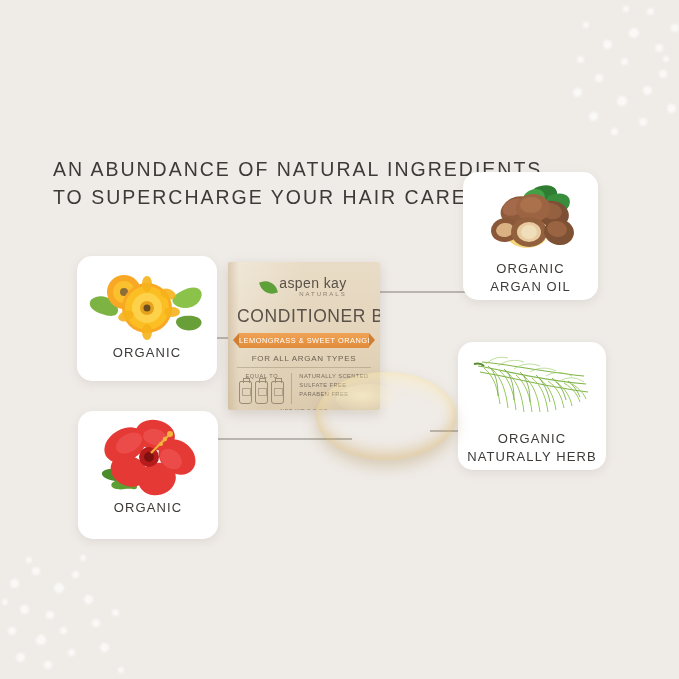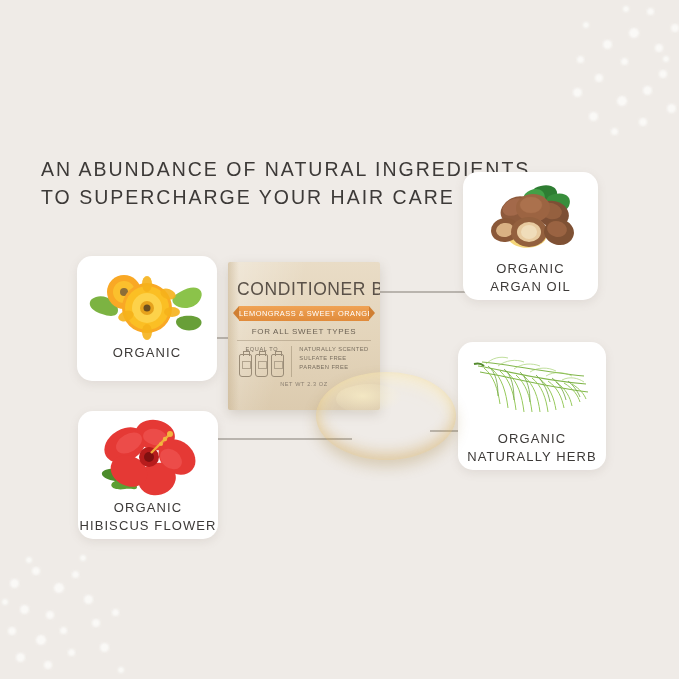--- a/index.html
+++ b/index.html
@@ -42,21 +42,21 @@
     left: 41px;
     top: 155px;
     width: 460px;
     color: #3d3a38;
     font-size: 19.5px;
     line-height: 28px;
     letter-spacing: 2.0px;
     font-weight: 400;
     white-space: nowrap;
   }
-  .headline div { display: block; }
+  .headline div { display: block; margin-left: 12px; }
 
   
   .connector {
     position: absolute;
     height: 2px;
     background: #b9b4ae;
     z-index: 2;
   }
   .conn-dot {
     position: absolute;
@@ -424,21 +424,20 @@
         <circle cx="64" cy="38" r="10" fill="#b71c1c"></circle>
         <circle cx="64" cy="38" r="5" fill="#7f1010"></circle>
         <path d="M66 34 L84 16" stroke="#f0a93b" stroke-width="2.4" fill="none"></path>
         <circle cx="85" cy="15" r="3" fill="#f2b63f"></circle>
         <circle cx="80" cy="20" r="2.2" fill="#f2b63f"></circle>
         <circle cx="76" cy="25" r="2" fill="#f2b63f"></circle>
       </svg>
     </div>
     <div class="cap">
       <span>ORGANIC</span>
-      <span class="l2">HIBISCUS FLOWER</span>
     </div>
   </div>
 
   <div class="card" id="card-horsetail">
     <div class="art">
       <svg width="136" height="78" viewBox="0 0 136 78">
         <g stroke="#7cb342" stroke-width="1.1" fill="none" opacity=".95">
           <path d="M14 16 C40 20 72 30 122 34"></path>
           <path d="M16 22 C42 26 76 36 124 42"></path>
           <path d="M18 12 C44 14 78 22 120 26"></path>
@@ -476,23 +475,30 @@
         <path d="M10 14 C14 13 18 14 20 16" stroke="#558b2f" stroke-width="2" fill="none"></path>
       </svg>
     </div>
     <div class="cap">
       <span>ORGANIC</span>
       <span class="l2">NATURALLY HERB</span>
     </div>
   </div>
 
   <div id="product-box">
+    <div class="brand-row">
+      <div class="leaf"></div>
+      <div class="brand-txt">
+        <div class="brand-name">aspen kay</div>
+        <div class="brand-sub">NATURALS</div>
+      </div>
+    </div>
     <div class="prod-title">CONDITIONER BAR</div>
     <div class="ribbon">LEMONGRASS &amp; SWEET ORANGE</div>
-    <div class="hairtypes">FOR ALL SWEET TYPES</div>
+    <div class="hairtypes">FOR ALL ARGAN TYPES</div>
     <div class="facts">
       <div class="equal-col">
         <div class="equal-lbl">EQUAL TO</div>
         <div class="bottles">
           <div class="bottle"></div>
           <div class="bottle"></div>
           <div class="bottle"></div>
         </div>
       </div>
       <div class="divider-v"></div>

